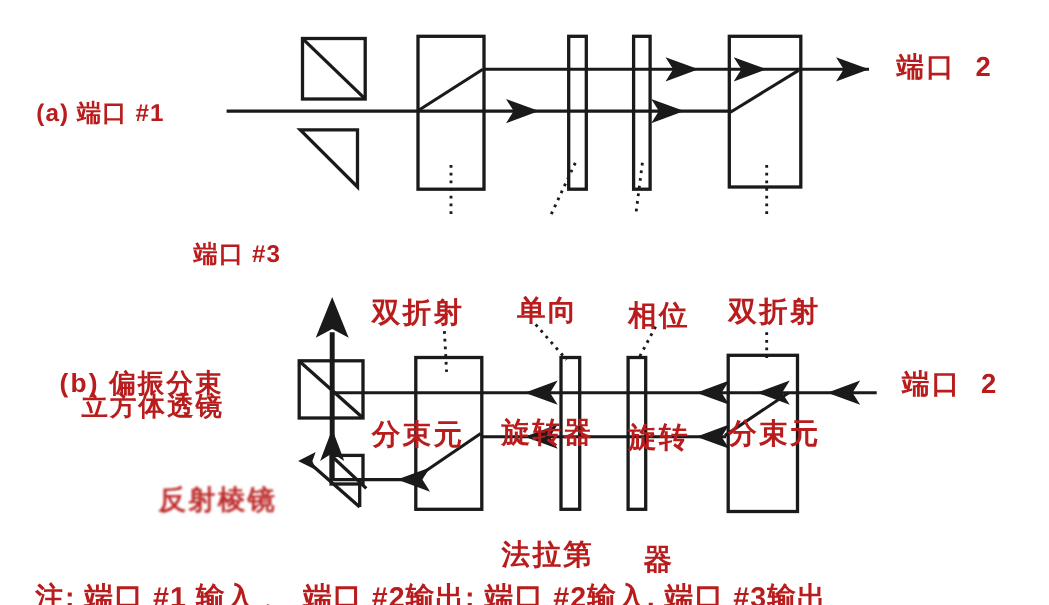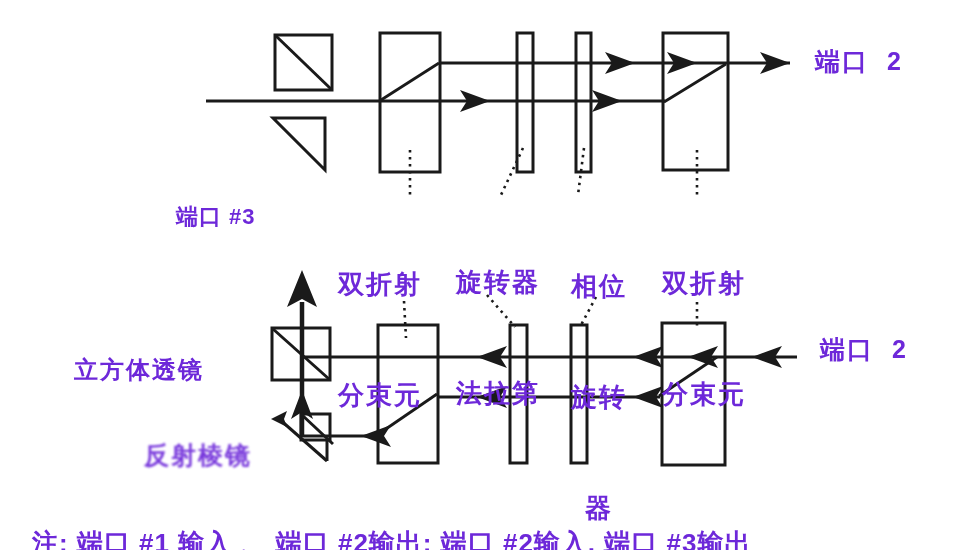--- a/index.html
+++ b/index.html
@@ -1,21 +1,21 @@
 <!DOCTYPE html>
 <html><head>
 <meta charset="utf-8">
 <style>
   html,body{margin:0;padding:0;background:#ffffff;}
   .stage{
     position:relative;width:954px;height:550px;background:#ffffff;overflow:hidden;
     font-family:"Liberation Sans","DejaVu Sans",sans-serif;color:#1a1a1a;
   }
   .stage svg{position:absolute;left:0;top:0;filter:blur(0.35px);}
-  .txt{position:absolute;font-weight:bold;color:#6d28d9;white-space:pre;line-height:1.15;}
+  .txt{position:absolute;font-weight:bold;color:#b91c1c;white-space:pre;line-height:1.15;}
   .part-label{font-size:22px;letter-spacing:1px;}
   .port-label{font-size:25px;letter-spacing:2px;}
   .comp-label{font-size:26px;line-height:37px;text-align:center;transform:translateX(-50%);letter-spacing:2px;}
   .b-label{font-size:24px;letter-spacing:2px;}
   .mirror{font-size:25px;letter-spacing:2px;filter:blur(1.1px);opacity:.92;}
   .note{font-size:26px;letter-spacing:1px;margin-top:48px;}
 </style>
 </head>
 <body>
 
@@ -86,39 +86,42 @@
         <polygon points="633,397 663,386 656,397 663,408"></polygon>
         <polygon points="477,397 507,386 500,397 507,408"></polygon>
         <polygon points="361,436 391,425 384,436 391,447"></polygon>
         <polygon points="302,270 287,307 302,299 317,307"></polygon>
         <polygon points="302,390 291,419 302,412 313,419"></polygon>
         <polygon points="271,419 287,411 284,419 287,427"></polygon>
       </g>
     </g>
   </svg>
 
+  <div class="txt part-label" style="left:33px;top:90px;">(a) 端口 #1</div>
   <div class="txt port-label" style="left:815px;top:47px;">端口  2</div>
-  <div class="txt part-label" style="left:176px;top:204px;">端口 #3</div>
+  <div class="txt part-label" style="left:176px;top:218px;">端口 #3</div>
 
   <div class="txt comp-label" style="left:380px;top:192px;">
     <div>双折射</div>
     <div>分束元</div>
   </div>
   <div class="txt comp-label" style="left:498px;top:190px;">
+    <div>单向</div>
     <div>旋转器</div>
     <div>法拉第</div>
   </div>
   <div class="txt comp-label" style="left:599px;top:194px;">
     <div>相位</div>
     <div>旋转</div>
     <div>器</div>
   </div>
   <div class="txt comp-label" style="left:704px;top:191px;">
     <div>双折射</div>
     <div>分束元</div>
   </div>
 
+  <div class="txt b-label" style="left:54px;top:335px;">(b) 偏振分束</div>
   <div class="txt b-label" style="left:74px;top:356px;text-align:center;">立方体透镜</div>
   <div class="txt mirror" style="left:144px;top:441px;">反射棱镜</div>
   <div class="txt port-label" style="left:820px;top:335px;">端口  2</div>
 
   <div class="txt note" style="left:32px;top:481px;">注: 端口 #1 输入 、 端口 #2输出; 端口 #2输入, 端口 #3输出</div>
 </div>
 
 </body></html>

